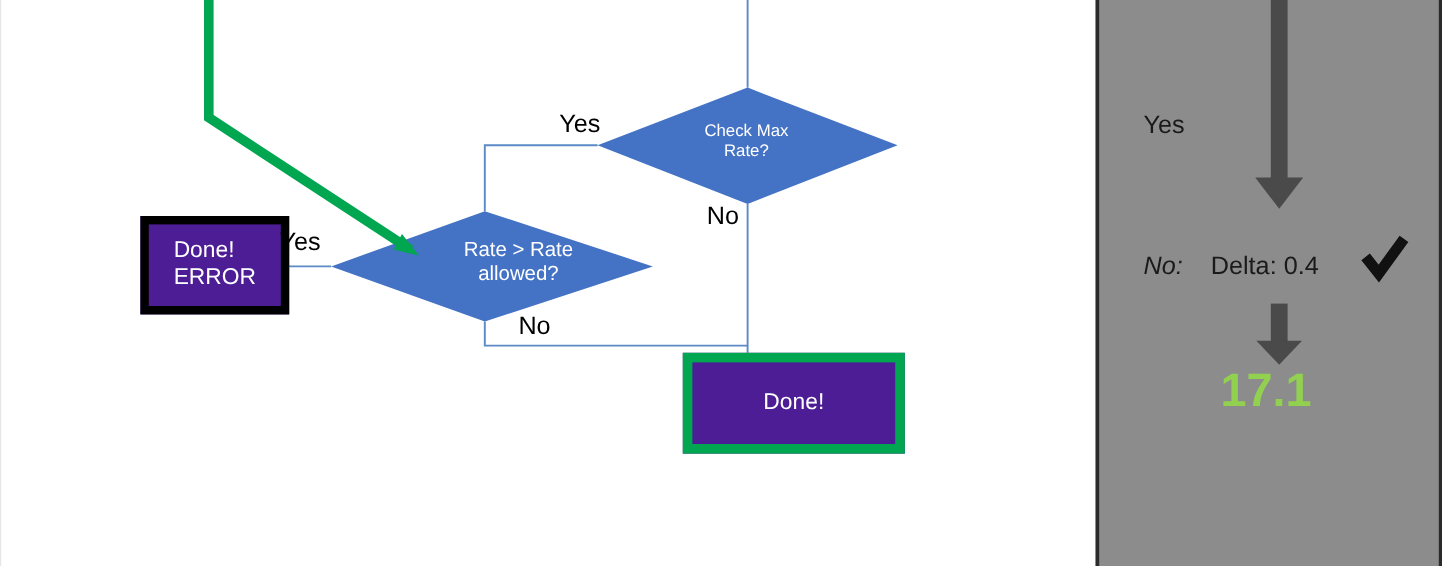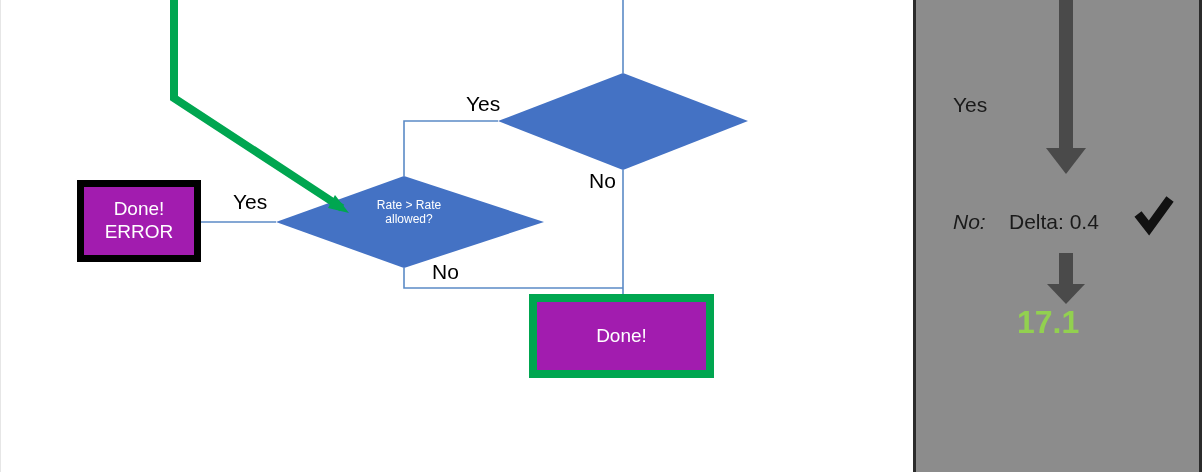--- a/index.html
+++ b/index.html
@@ -41,29 +41,30 @@
     color: #ffffff;
     text-align: center;
     line-height: 1.18;
     pointer-events: none;
     white-space: pre-line;
   }
 
   
   .proc-box {
     position: absolute;
-    background: #a21caf;
+    background: #4c1d95;
     box-sizing: border-box;
     display: flex;
     align-items: center;
     justify-content: center;
-    text-align: center;
+    text-align: left;
     color: #ffffff;
     line-height: 1.2;
     white-space: pre-line;
+    margin-left: 40px;
   }
   #box-error {
     left: 76px;
     top: 180px;
     width: 124px;
     height: 82px;
     border: 7px solid #000000;
     font-size: 19px;
   }
   #box-done {
@@ -87,22 +88,22 @@
   #lbl-no-right   { left: 588px; top: 170px; }
   #lbl-yes-left   { left: 232px; top: 191px; }
   #lbl-no-bottom  { left: 431px; top: 261px; }
 
   
   #txt-check-max {
     left: 545px; top: 100px; width: 152px;
     font-size: 14px;
   }
   #txt-rate-gt {
-    left: 332px; top: 198px; width: 152px;
-    font-size: 12px;
+    left: 355px; top: 198px; width: 152px;
+    font-size: 17px;
   }
 
   
   #side-panel {
     position: absolute;
     left: 913px;
     top: 0;
     width: 289px;
     height: 472px;
     background: #8c8c8c;
@@ -123,21 +124,21 @@
     line-height: 1;
     white-space: nowrap;
   }
   #panel-yes   { left: 37px;  top: 94px;  }
   #panel-no    { left: 37px;  top: 211px; font-style: italic; }
   #panel-delta { left: 93px; top: 211px; }
   #panel-value {
     position: absolute;
     left: 101px;
     top: 306px;
-    font-size: 32px;
+    font-size: 39px;
     font-weight: bold;
     color: #92d050;
     line-height: 1;
     white-space: nowrap;
   }
 </style>
 </head>
 <body>
 
 <div id="stage">
@@ -157,20 +158,22 @@
       <polyline points="403,268 403,288 622,288" fill="none" stroke="#5b8ac6" stroke-width="1.6"></polyline>
 
       <polygon points="622,73 747,121 622,170 497,121" fill="#4472c4"></polygon>
 
       <polygon points="403,176 543,222 403,268 275,222" fill="#4472c4"></polygon>
 
       <polyline points="173,0 173,98 341,208" fill="none" stroke="#00a650" stroke-width="8" stroke-linejoin="miter" stroke-linecap="butt"></polyline>
       <polygon points="348,213 327,208 334,195" fill="#00a650"></polygon>
     </svg>
 
+    <div class="node-label" id="txt-check-max">Check Max
+Rate?</div>
 
     <div class="node-label" id="txt-rate-gt">Rate &gt; Rate
 allowed?</div>
 
     <div class="proc-box" id="box-error">Done!
 ERROR</div>
 
     <div class="proc-box" id="box-done">Done!</div>
 
     <div class="edge-label" id="lbl-yes-top">Yes</div>

